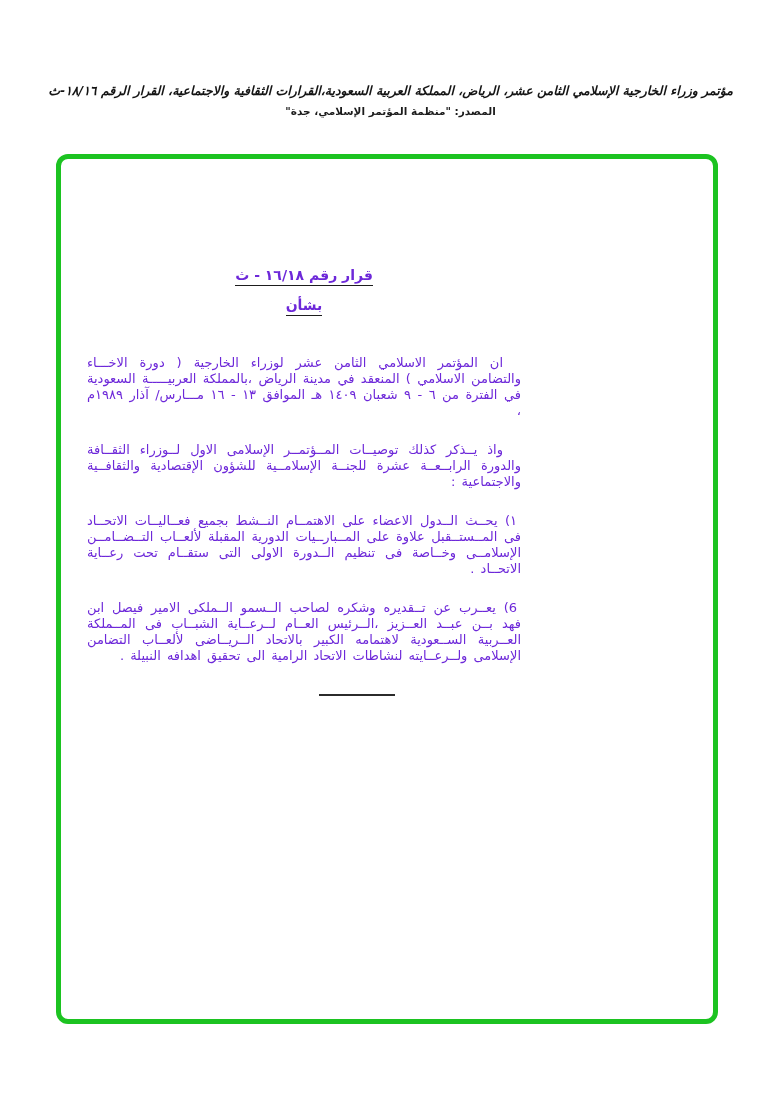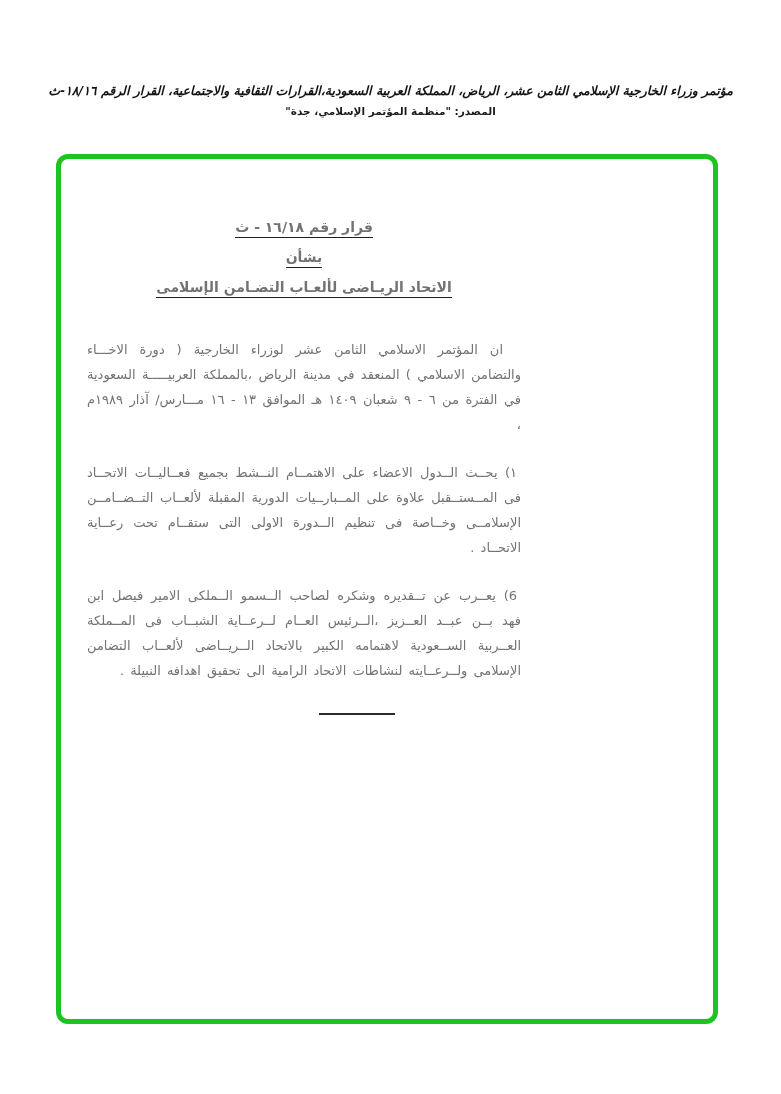--- a/index.html
+++ b/index.html
@@ -47,21 +47,22 @@
     height: 870px;
     background: #ffffff;
     border: 5px solid #1cc321;
     border-radius: 12px;
     box-sizing: border-box;
     overflow: hidden;
   }
   .doc-body {
     direction: rtl;
     padding: 58px 192px 0 26px;
-    color: #737373;
+    color: #6d28d9;
+    margin-top: 48px;
   }
   
   .title-block {
     text-align: center;
     margin-bottom: 30px;
   }
   .title-line {
     display: inline-block;
     font-size: 14px;
     font-weight: bold;
@@ -69,21 +70,21 @@
     border-bottom: 1.5px solid #1d1d1d;
     padding-bottom: 2px;
     margin-bottom: 9px;
   }
   .title-line.small {
     letter-spacing: 3px;
   }
   
   .para {
     font-size: 13px;
-    line-height: 25px;
+    line-height: 16px;
     text-align: justify;
     text-align-last: right;
     text-indent: 18px;
     margin: 0 0 23px 0;
     word-spacing: 2px;
   }
   .para.numbered {
     text-indent: 4px;
   }
   .end-divider {
@@ -106,28 +107,26 @@
   <div class="doc-frame">
     <div class="doc-body">
 
       <div class="title-block">
         <div>
           <span class="title-line">قرار رقم ١٦/١٨ - ث</span>
         </div>
         <div>
           <span class="title-line small">بشأن</span>
         </div>
-        <div>
-          <span class="title-line">الاتحاد الريـاضى لألعـاب التضـامن الإسلامى</span>
-        </div>
       </div>
 
       <p class="para">ان المؤتمر الاسلامي الثامن عشر لوزراء الخارجية ( دورة الاخـــاء والتضامن الاسلامي ) المنعقد في مدينة الرياض ،بالمملكة العربيـــــة السعودية في الفترة من ٦ - ٩ شعبان ١٤٠٩ هـ الموافق ١٣ - ١٦ مـــارس/ آذار ١٩٨٩م ،</p>
 
 
+      <p class="para">واذ يــذكر كذلك توصيــات المــؤتمــر الإسلامى الاول لــوزراء الثقــافة والدورة الرابــعــة عشرة للجنــة الإسلامــية للشؤون  الإقتصادية والثقافــية والاجتماعية :</p>
 
       <p class="para numbered">١)  يحــث الــدول الاعضاء على الاهتمــام النــشط بجميع فعــاليــات الاتحــاد فى المــستــقبل علاوة على المــبارــيات الدورية المقبلة لألعــاب التــضــامــن الإسلامــى وخــاصة فى تنظيم الــدورة الاولى التى ستقــام تحت رعــاية الاتحــاد .</p>
 
       <p class="para numbered">6)  يعــرب عن تــقديره وشكره لصاحب الــسمو الــملكى الامير فيصل ابن فهد بــن عبــد العــزيز ،الــرئيس العــام لــرعــاية الشبــاب فى المــملكة العــربية الســعودية لاهتمامه الكبير بالاتحاد الــريــاضى لألعــاب التضامن الإسلامى ولــرعــايته لنشاطات الاتحاد الرامية الى تحقيق اهدافه النبيلة .</p>
 
       <div class="end-divider"></div>
 
     </div>
   </div>
 

